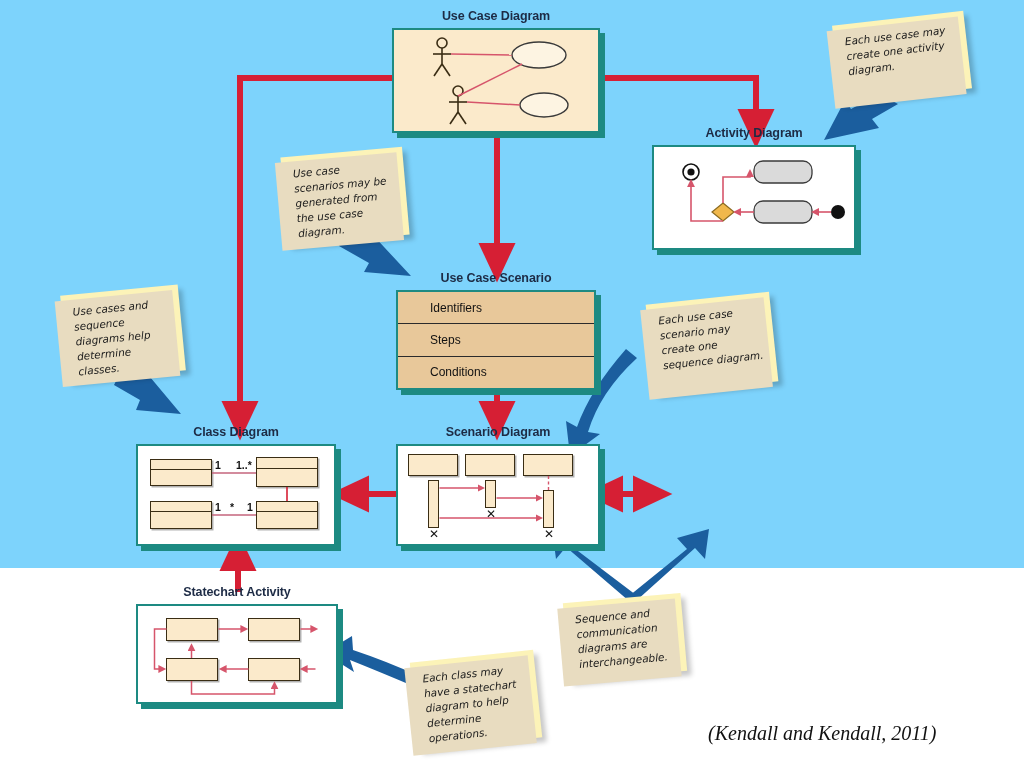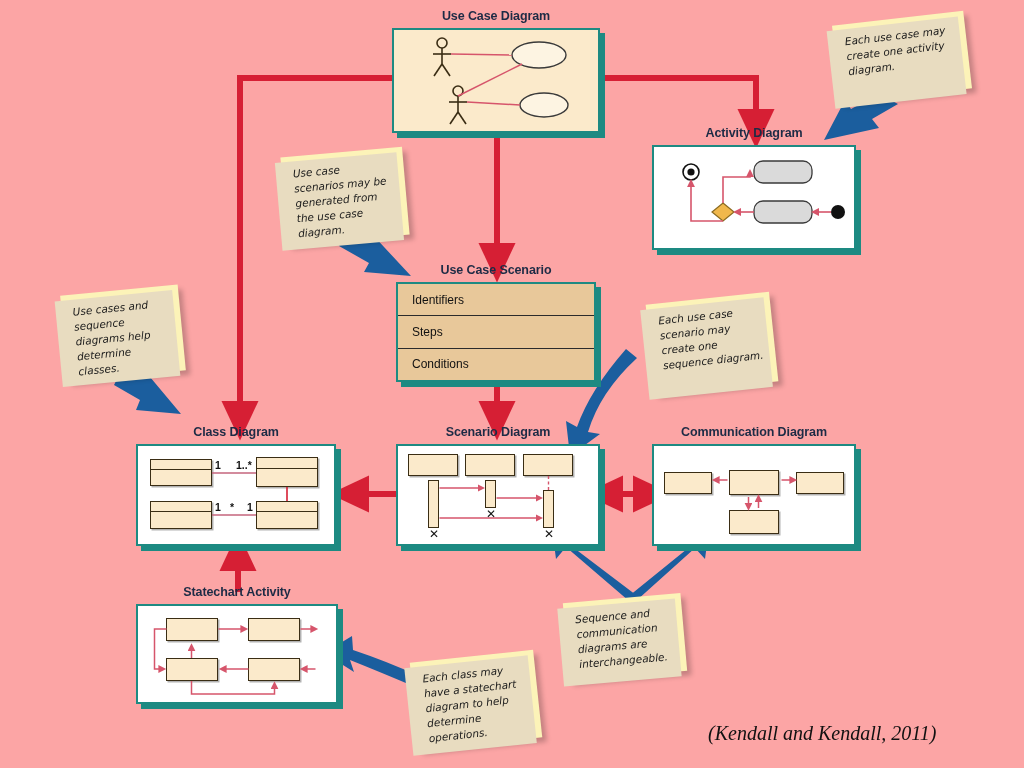--- a/index.html
+++ b/index.html
@@ -5,22 +5,22 @@
   * { box-sizing: border-box; }
   html, body {
     margin: 0; padding: 0;
     width: 1024px; height: 768px;
     background: #ffffff;
     font-family: "Liberation Sans", sans-serif;
     overflow: hidden;
   }
   #stage {
     position: relative;
-    width: 1024px; height: 768px;
-    background: #fca5a5;
+    width: 1024px; height: 568px;
+    background: #7dd3fc;
   }
   
   #wires {
     position: absolute; left: 0; top: 0;
     width: 1024px; height: 768px;
     pointer-events: none;
   }
   
   .panel {
     position: absolute;
@@ -60,32 +60,32 @@
   .note .shadowcard {
     position: absolute;
     left: -6px; top: 5px;
     width: 100%; height: 100%;
     background: #e8dcc0;
     z-index: -1;
   }
   .note-text { position: relative; z-index: 2; display: block; }
 
   
-  .ucs { position: absolute; }
+  .ucs { position: absolute; margin-top: 8px; }
   .ucs-body {
     position: absolute; left:0; top:0; width:100%; height:100%;
     border: 2.5px solid #1d8a82;
     background: #e8c89a;
     box-shadow: 5px 5px 0 0 #1d8a82;
     display: flex; flex-direction: column;
   }
   .ucs-row {
     flex: 1 1 0;
     display: flex; align-items: center;
-    padding-left: 14px;
+    padding-left: 32px;
     font-size: 12px;
     color: #111;
     border-bottom: 1.5px solid #2b2b2b;
     background: #e8c89a;
   }
   .ucs-row:last-child { border-bottom: none; }
 
   
   .ibox {
     position: absolute;
@@ -282,37 +282,20 @@
           <path d="M98,52 L142,52" marker-end="url(#smallRed)"></path>
           <path d="M41,72 L142,72" marker-end="url(#smallRed)"></path>
         </g>
       </svg>
       <div class="xmark" style="left:31px; top:82px;">✕</div>
       <div class="xmark" style="left:88px; top:62px;">✕</div>
       <div class="xmark" style="left:146px; top:82px;">✕</div>
     </div>
   </div>
 
-  <div class="panel" style="left:652px; top:444px; width:204px; height:102px;">
-    <div class="panel-title">Communication Diagram</div>
-    <div class="panel-body">
-      <div class="ibox" style="left:10px; top:26px; width:48px; height:22px;"></div>
-      <div class="ibox" style="left:75px; top:24px; width:50px; height:25px;"></div>
-      <div class="ibox" style="left:142px; top:26px; width:48px; height:22px;"></div>
-      <div class="ibox" style="left:75px; top:64px; width:50px; height:24px;"></div>
-      <svg viewBox="0 0 199 98" width="100%" height="100%" style="position:absolute;left:0;top:0;">
-        <g stroke="#d6556b" stroke-width="1.5" fill="none">
-          <path d="M73,34 L60,34" marker-end="url(#smallRed)"></path>
-          <path d="M127,34 L140,34" marker-end="url(#smallRed)"></path>
-          <path d="M94,51 L94,62" marker-end="url(#smallRed)"></path>
-          <path d="M104,62 L104,51" marker-end="url(#smallRed)"></path>
-        </g>
-      </svg>
-    </div>
-  </div>
 
   <div class="panel" style="left:136px; top:604px; width:202px; height:100px;">
     <div class="panel-title">Statechart Activity</div>
     <div class="panel-body">
       <div class="ibox" style="left:28px; top:12px; width:52px; height:23px;"></div>
       <div class="ibox" style="left:110px; top:12px; width:52px; height:23px;"></div>
       <div class="ibox" style="left:28px; top:52px; width:52px; height:23px;"></div>
       <div class="ibox" style="left:110px; top:52px; width:52px; height:23px;"></div>
       <svg viewBox="0 0 197 96" width="100%" height="100%" style="position:absolute;left:0;top:0;">
         <g stroke="#d6556b" stroke-width="1.5" fill="none">

